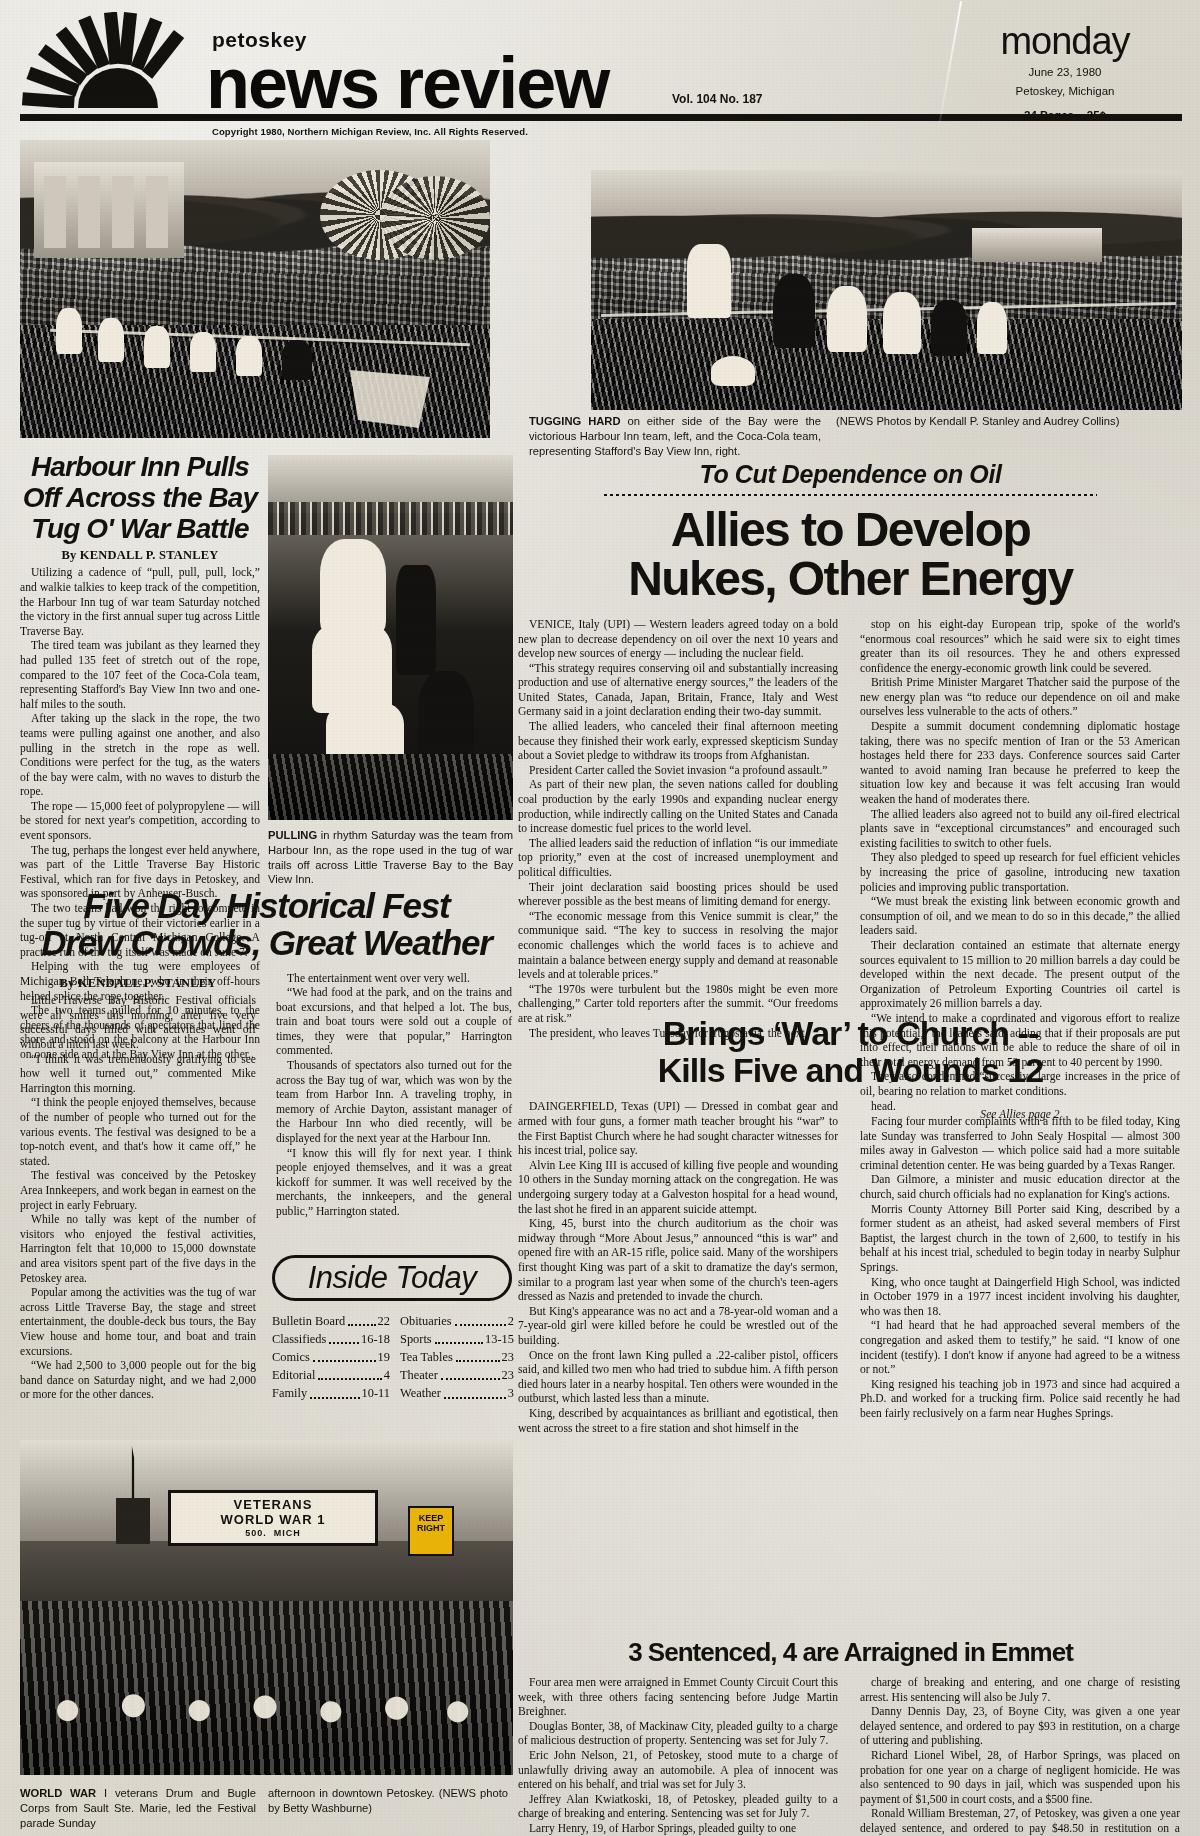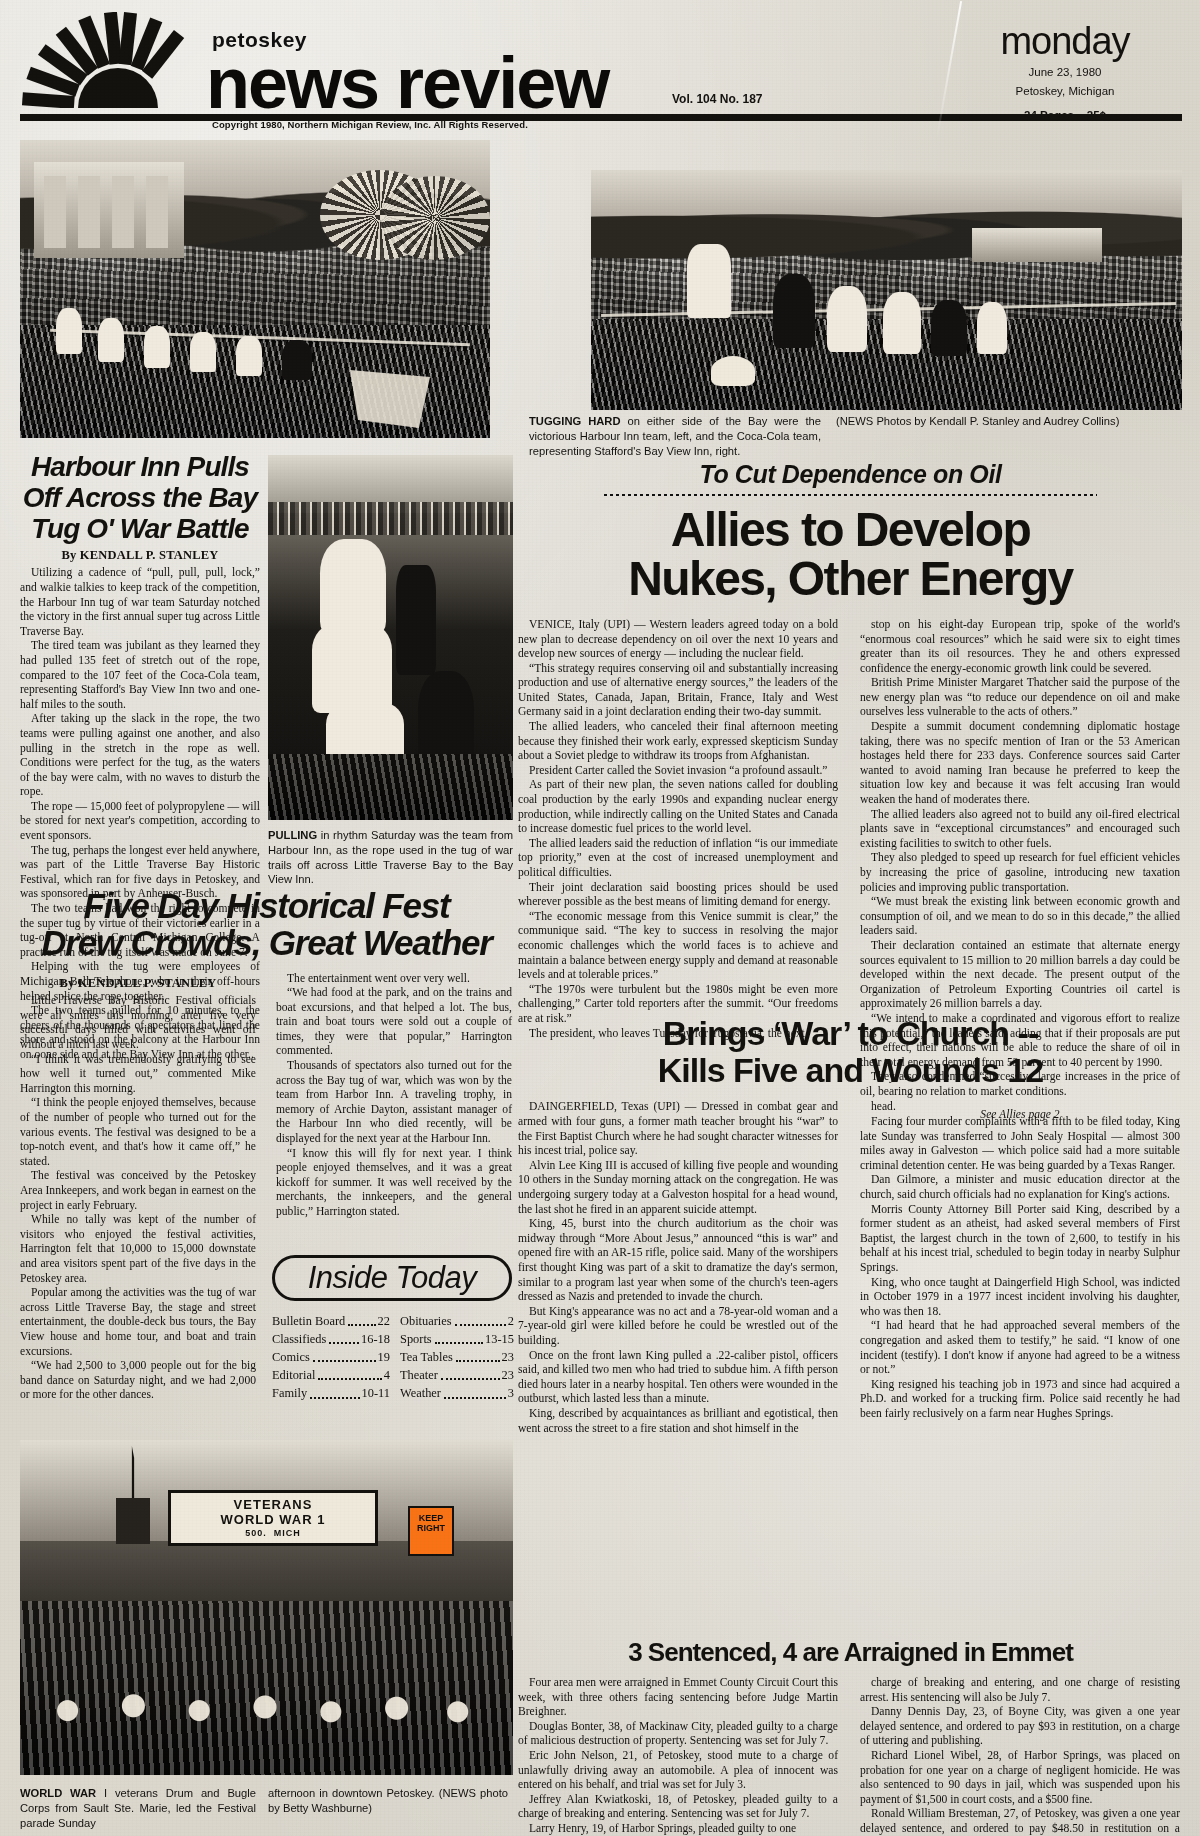--- a/index.html
+++ b/index.html
@@ -30,21 +30,21 @@
 
   
   .masthead { position:absolute; left:0; top:0; width:1200px; height:118px; }
   .sunburst { position:absolute; left:22px; top:12px; width:185px; height:96px; overflow:hidden; }
   .nameplate { position:absolute; left:206px; top:28px; width:620px; }
   .kicker { font-family:"Liberation Sans", sans-serif; font-size:21px; font-weight:700;
             letter-spacing:.5px; margin-left:6px; color:#111; }
   .bigname { font-family:"Liberation Sans", sans-serif; font-weight:700; font-size:72px;
              letter-spacing:-2px; line-height:.92; margin-top:-2px; color:#0c0b0a; }
   .copyright { font-family:"Liberation Sans", sans-serif; font-size:9.5px; font-weight:700;
-               margin-top:3px; margin-left:6px; letter-spacing:.1px; }
+               margin-top:10px; margin-left:6px; letter-spacing:.1px; }
   .volinfo { position:absolute; left:672px; top:92px; font-family:"Liberation Sans", sans-serif;
              font-size:12px; font-weight:700; }
   .dateblk { position:absolute; right:20px; top:22px; text-align:center; width:230px; }
   .dayname { font-family:"Liberation Sans", sans-serif; font-size:38px; font-weight:400;
              letter-spacing:-1px; line-height:1; }
   .dateline { font-family:"Liberation Sans", sans-serif; font-size:11.5px; margin-top:6px; }
   .cityline { font-family:"Liberation Sans", sans-serif; font-size:11.5px; margin-top:7px; }
   .pricerow { font-family:"Liberation Sans", sans-serif; font-size:11.5px; font-weight:700; margin-top:12px; }
   .rule { position:absolute; left:20px; width:1162px; background:#14120f; }
   .rule.thick { height:7px; top:114px; }
@@ -431,21 +431,21 @@
       clip-path:polygon(42% 0,58% 14%,58% 100%,42% 100%);"></div>
     <div style="position:absolute;left:96px;top:58px;width:34px;height:46px;background:#26231e;"></div>
     <div style="position:absolute;left:148px;top:50px;width:210px;height:56px;background:#efe9dc;
       border:3px solid #14120f; display:flex; flex-direction:column; align-items:center;
       justify-content:center; font-family:'Liberation Sans',sans-serif; font-weight:700;
       font-size:13px; letter-spacing:1px; line-height:1.15; color:#14120f;">
       <div>VETERANS</div>
       <div>WORLD WAR 1</div>
       <div style="font-size:9px;">500.&nbsp;&nbsp;MICH</div>
     </div>
-    <div style="position:absolute;left:388px;top:66px;width:46px;height:50px;background:#f97316;
+    <div style="position:absolute;left:388px;top:66px;width:46px;height:50px;background:#eab308;
       border:2px solid #14120f; font-family:'Liberation Sans',sans-serif; font-weight:700;
       font-size:9px; text-align:center; line-height:1.1; padding-top:6px; color:#14120f;">
       <div>KEEP</div>
       <div>RIGHT</div>
     </div>
     <div class="band"></div>
     <div style="position:absolute;left:10px;bottom:14px;width:470px;height:120px;
       background-image:
         radial-gradient(circle at 8% 58%, #efe9dc 0 10px, transparent 11px),
         radial-gradient(circle at 22% 54%, #efe9dc 0 11px, transparent 12px),

